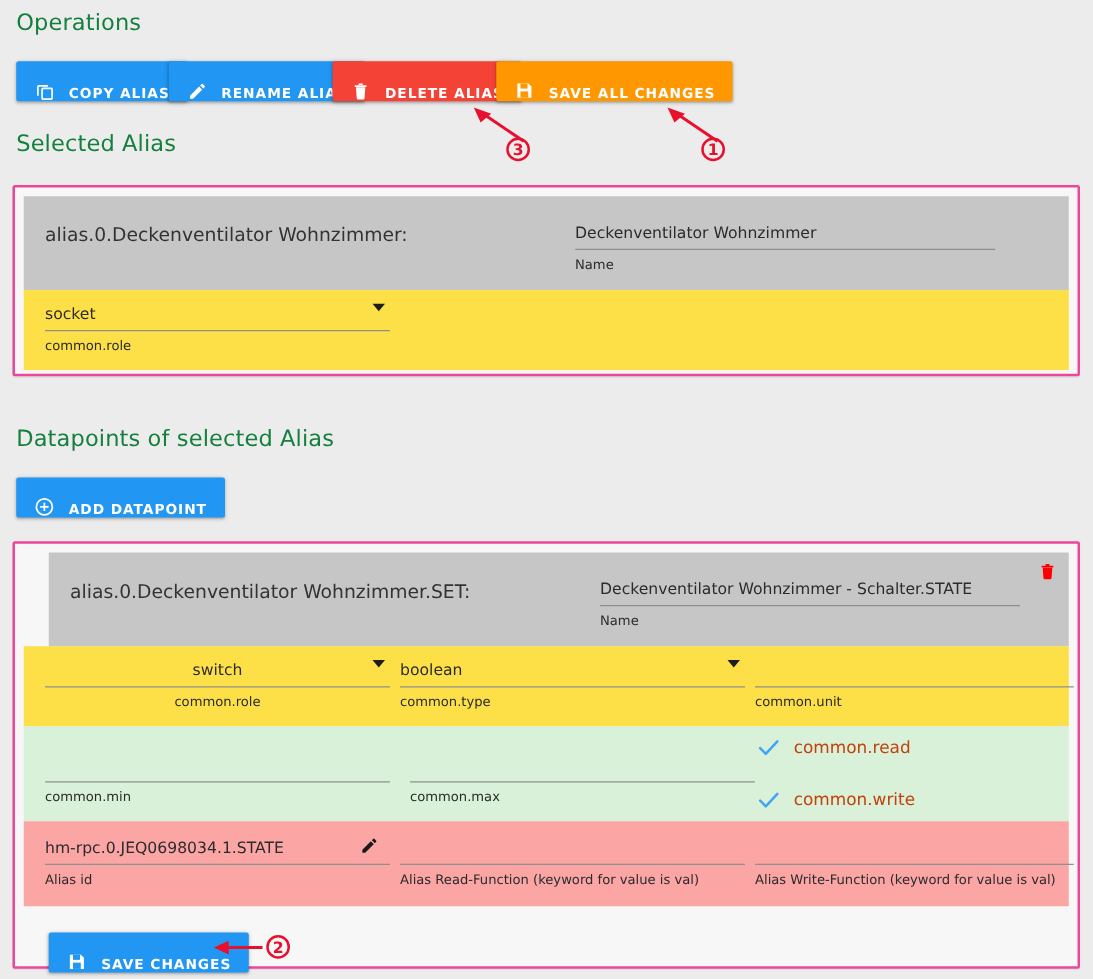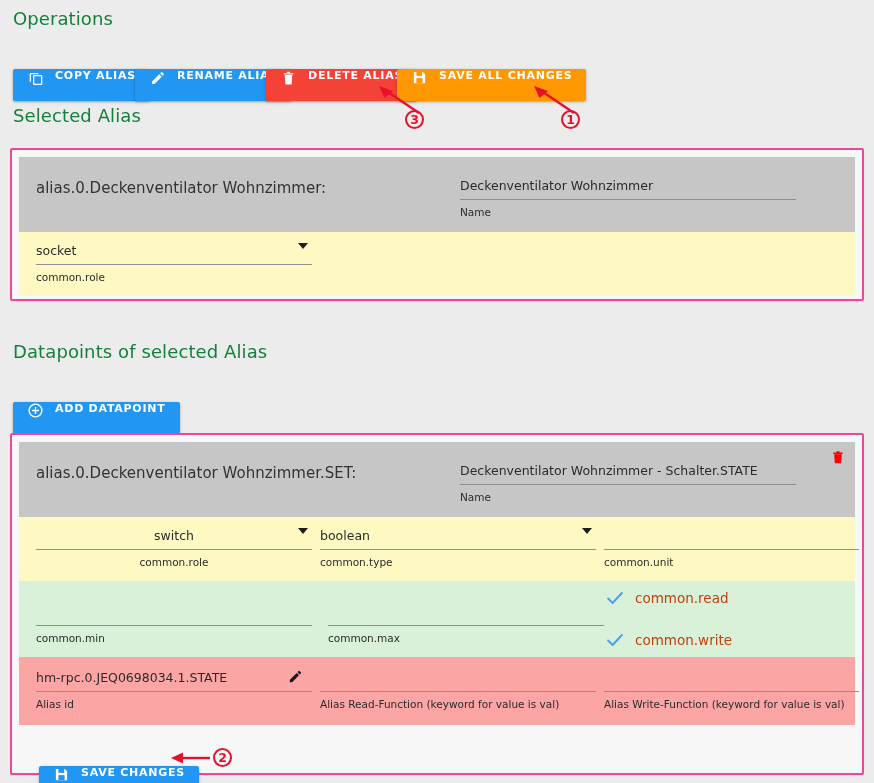--- a/index.html
+++ b/index.html
@@ -29,26 +29,25 @@
     position: absolute;
     height: 32px;
     border: 0;
     border-radius: 2px;
     color: #fff;
     font-family: "DejaVu Sans", "Liberation Sans", sans-serif;
     font-size: 11px;
     font-weight: bold;
     letter-spacing: .75px;
     display: flex;
-    align-items: flex-start;
+    align-items: flex-end;
     padding: 0 14px;
     cursor: pointer;
     box-shadow: 0 1px 2px rgba(0,0,0,.22), 0 1px 4px rgba(0,0,0,.12);
     white-space: nowrap;
-    margin-top: 20px;
   }
   .btn .ico {
     width: 17px; height: 17px;
     margin-right: 11px;
     display: inline-flex;
     align-items: center;
     justify-content: center;
     flex: 0 0 auto;
   }
   .btn .ico svg { display: block; }
@@ -75,21 +74,21 @@
   }
   #card-selected   { top: 148px; height: 153px; }
   #card-datapoint  { top: 433px; height: 342px; }
 
   .panel { position: absolute; left: 7px; right: 7px; }
 
   
   .band-head {
     background: #c6c6c6;
   }
-  .band-role   { background: #fef9c3; padding-left: 20px; }
+  .band-role   { background: #fde047; padding-left: 20px; }
   .band-minmax { background: #d9f0d9; }
   .band-alias  { background: #fca5a5; }
 
   
   .field {
     position: absolute;
   }
   .field .val {
     font-size: 12.5px;
     color: #2b2b2b;
@@ -260,21 +259,21 @@
       <svg width="17" height="17" viewBox="0 0 24 24" fill="none" stroke="#fff" stroke-width="2">
         <circle cx="12" cy="12" r="9"></circle>
         <path d="M12 7.2v9.6M7.2 12h9.6"></path>
       </svg>
     </span>
     <span>ADD DATAPOINT</span>
   </div>
 
   <div class="card" id="card-datapoint">
 
-    <div class="panel band-head" style="top:7px; height:75px;">
+    <div class="panel band-head" style="top:7px; height:75px;margin-left:20px;">
       <div class="big-label" style="left:17px; top:22px;">alias.0.Deckenventilator Wohnzimmer.SET:</div>
       <div class="field" style="left:441px; top:20px; width:336px;">
         <div class="val">Deckenventilator Wohnzimmer - Schalter.STATE</div>
         <div class="rule"></div>
         <div class="lbl">Name</div>
       </div>
       <div class="trash-dp">
         <svg width="14" height="18" viewBox="0 0 24 24" fill="#ff0000">
           <path d="M5.4 7.2h13.2l-1 14.2a1.5 1.5 0 0 1-1.5 1.4H7.9a1.5 1.5 0 0 1-1.5-1.4L5.4 7.2z"></path>
           <path d="M4 4.4h16v2.3H4zM9.4 2.2h5.2v2.1H9.4z"></path>

